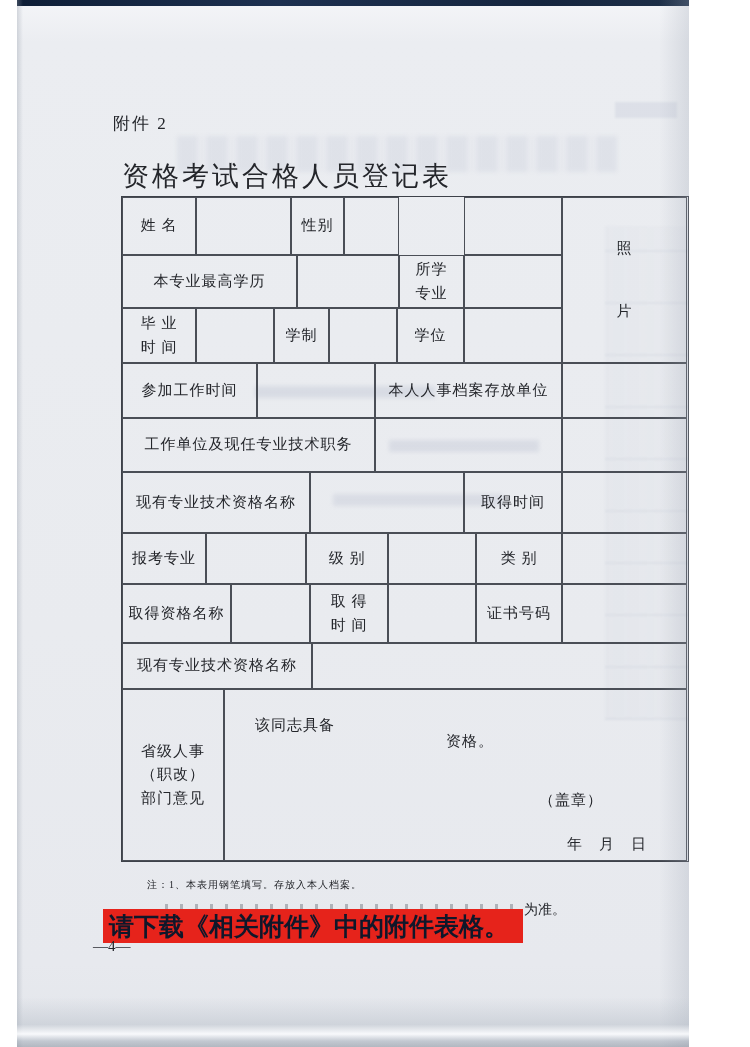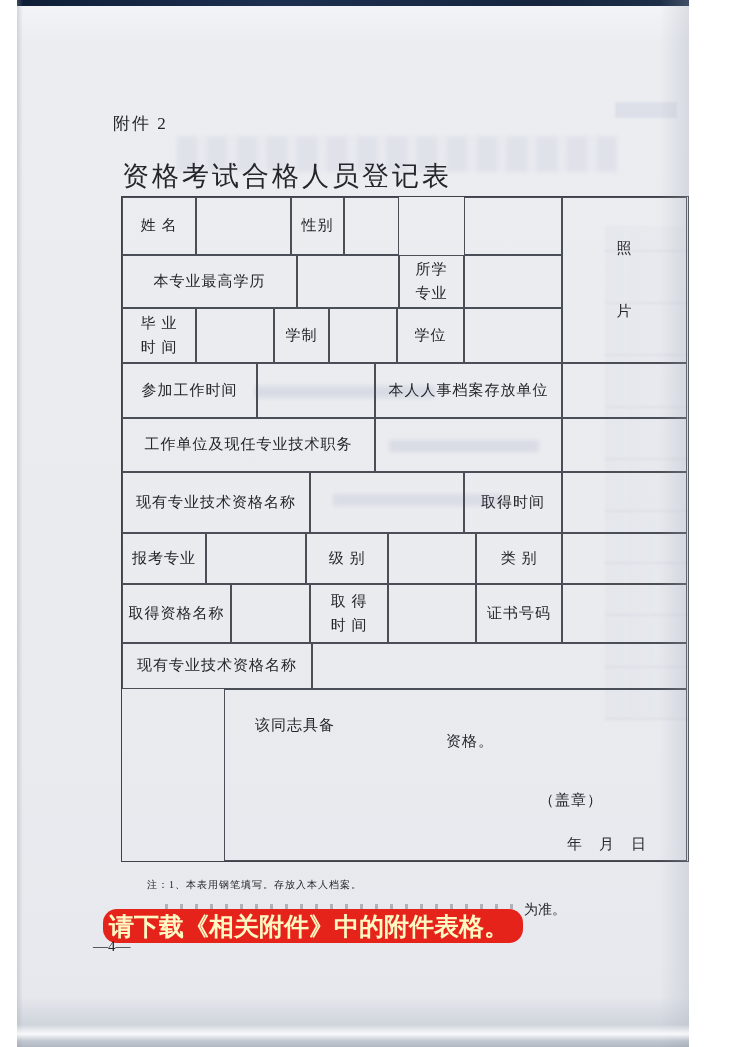--- a/index.html
+++ b/index.html
@@ -112,29 +112,32 @@
   <div class="cell" style="left:214px;top:584px;width:79px;height:59px"></div>
   <div class="cell" style="left:293px;top:584px;width:78px;height:59px">取 得
 时 间</div>
   <div class="cell" style="left:371px;top:584px;width:88px;height:59px"></div>
   <div class="cell" style="left:459px;top:584px;width:86px;height:59px">证书号码</div>
   <div class="cell" style="left:545px;top:584px;width:125px;height:59px"></div>
 
   <div class="cell" style="left:105px;top:643px;width:190px;height:46px">现有专业技术资格名称</div>
   <div class="cell" style="left:295px;top:643px;width:375px;height:46px"></div>
 
+  <div class="cell" style="left:105px;top:689px;width:102px;height:172px">省级人事
+（职改）
+部门意见</div>
   <div class="cell free" style="left:207px;top:689px;width:463px;height:172px">
     <span style="left:30px;top:24px">该同志具备</span>
     <span style="left:221px;top:40px">资格。</span>
     <span style="left:314px;top:99px">（盖章）</span>
     <span style="left:342px;top:143px">年　月　日</span>
   </div>
 
   <div class="note1">注：1、本表用钢笔填写。存放入本人档案。</div>
   <div class="hidden-tops"></div>
   <div class="note2frag">为准。</div>
-  <div class="banner" style="background: rgb(230, 35, 27); color: #fef9c3; border-radius: 14px;">请下载《相关附件》中的附件表格。</div>
+  <div class="banner" style="background: rgb(230, 35, 27); color: #0f172a;">请下载《相关附件》中的附件表格。</div>
   <div class="pageno">—4—</div>
 
   <div class="right-shade"></div>
   <div class="left-shade"></div>
   <div class="bottom-band"></div>
 </div>
 
 </body></html>

